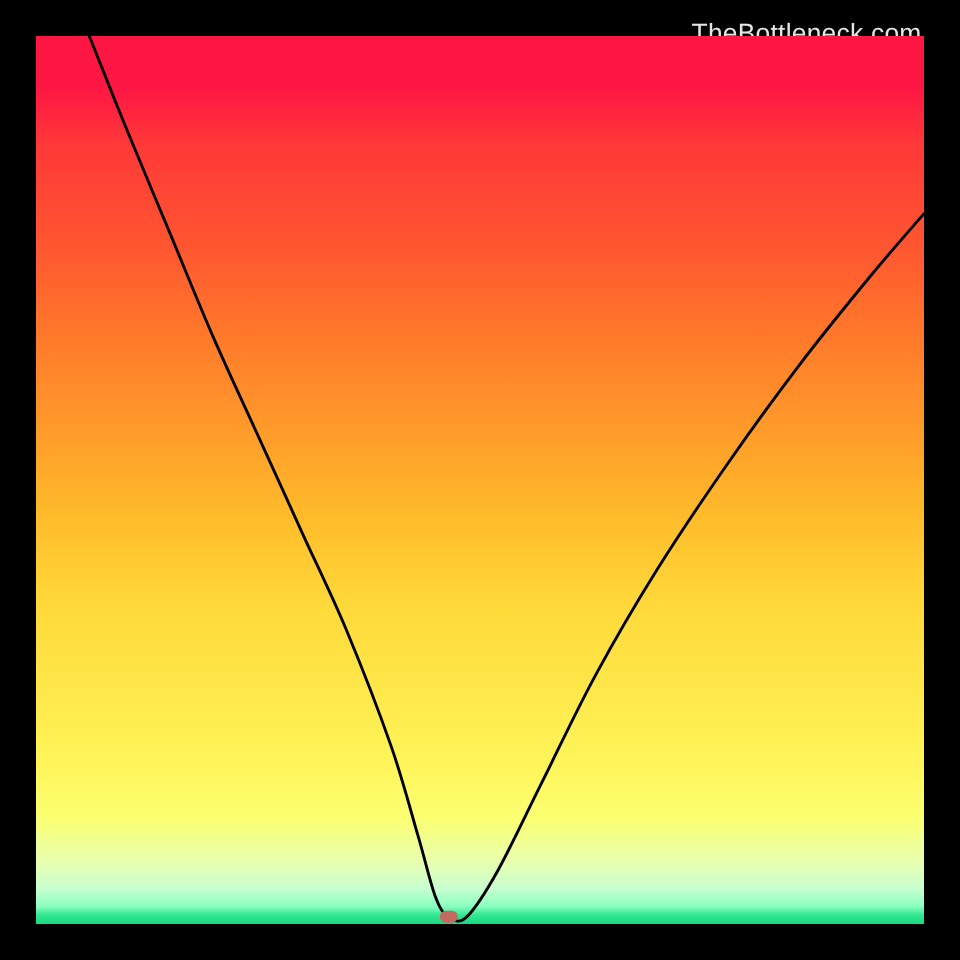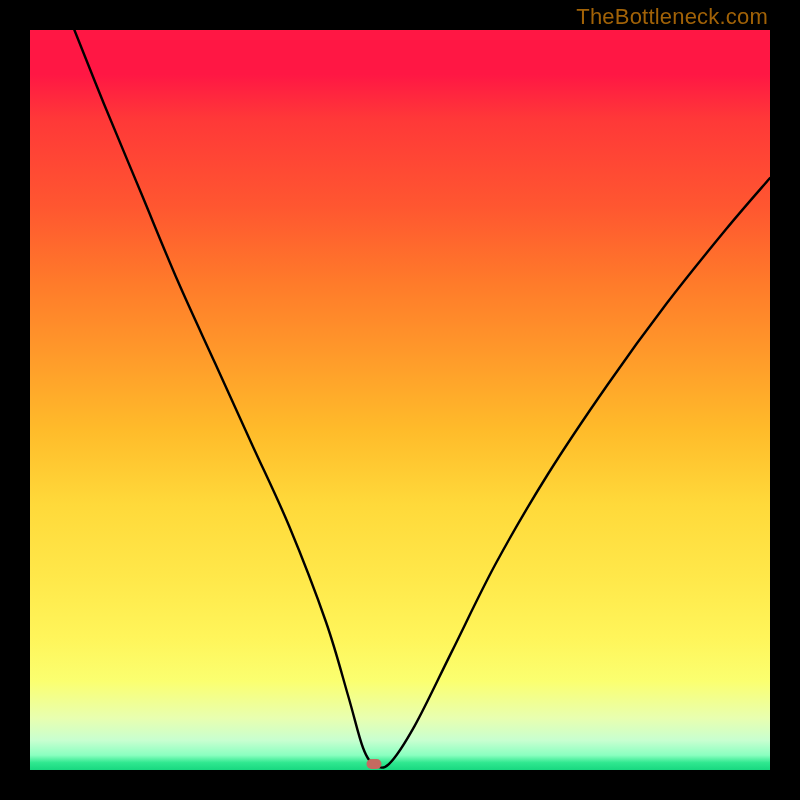--- a/index.html
+++ b/index.html
@@ -55,25 +55,25 @@
   .marker {
     position: absolute;
     width: 15px;
     height: 10px;
     border-radius: 5px;
     background: #c46a60;
     transform: translate(-50%, -50%);
   }
   .watermark {
     position: absolute;
-    top: 4px;
+    top: 15px;
     right: 32px;
     font-size: 22px;
     font-weight: 500;
-    color: #a16207;
+    color: #e5e5e5;
     letter-spacing: 0.2px;
     user-select: none;
     margin-left: 28px;
   }
 </style>
 </head>
 <body>
 
 <div class="frame">
   <div class="watermark">TheBottleneck.com</div>

